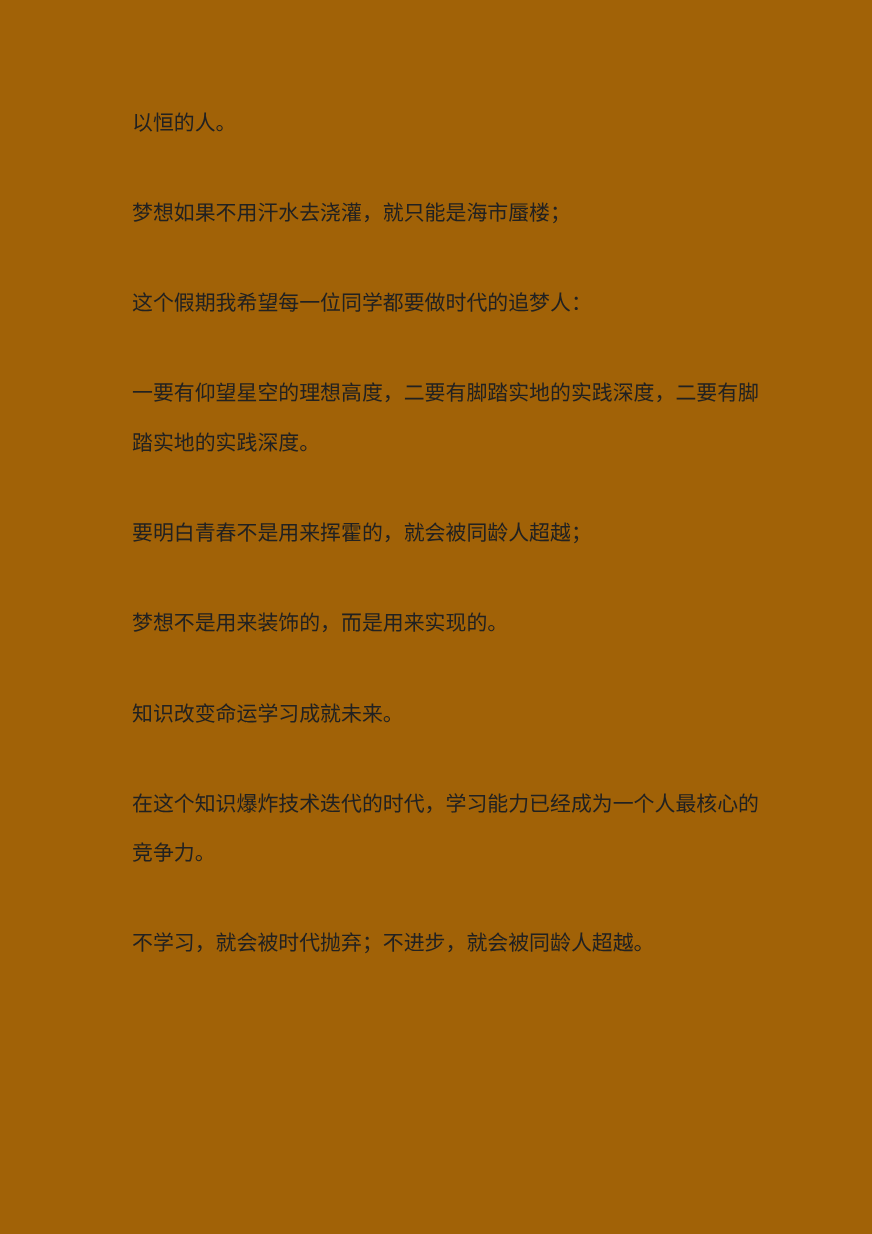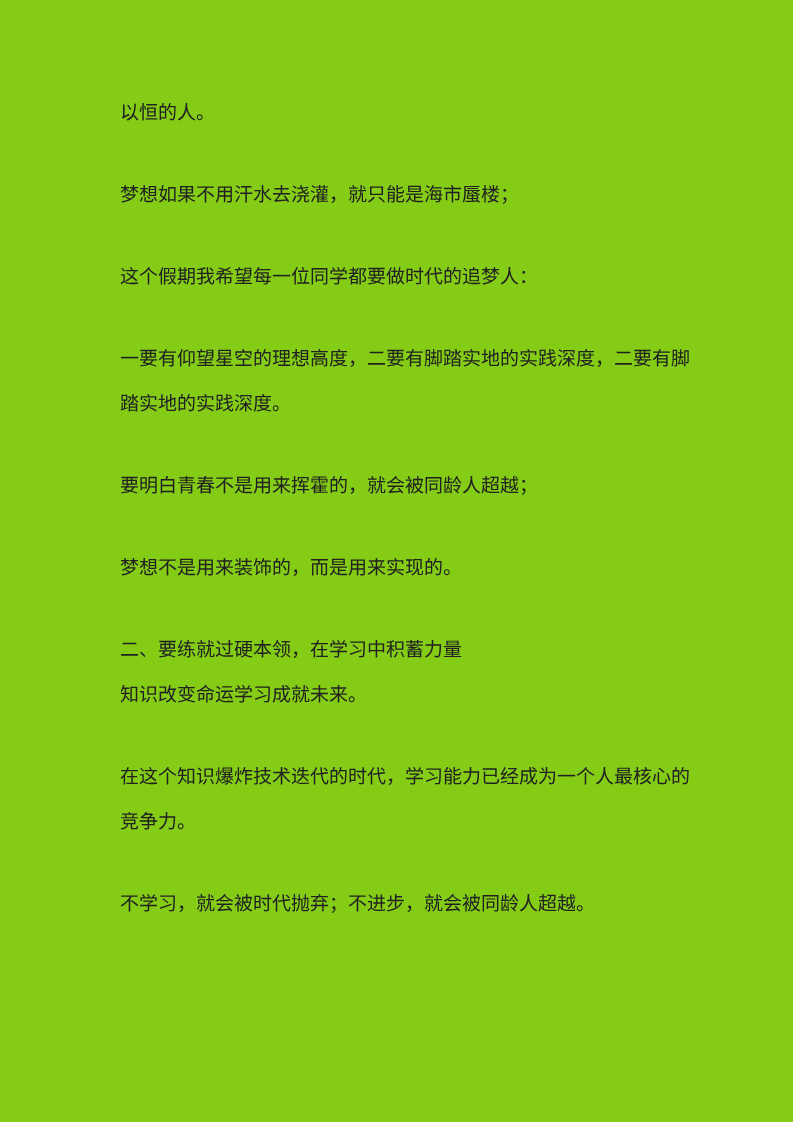--- a/index.html
+++ b/index.html
@@ -4,21 +4,21 @@
 <style>
   html, body {
     margin: 0;
     padding: 0;
     background: #ffffff;
   }
   .page {
     position: relative;
     width: 793px;
     height: 1122px;
-    background: #84cc16;
+    background: #a16207;
     overflow: hidden;
     box-sizing: border-box;
     padding: 90px 98px 0 120px;
     font-family: "Liberation Serif", "DejaVu Serif", serif;
     color: #212121;
   }
   .doc-body {
     width: 575px;
   }
   .doc-body p {
@@ -38,18 +38,17 @@
 <body>
 
 <div class="page">
   <div class="doc-body">
     <p>以恒的人。</p>
     <p>梦想如果不用汗水去浇灌，就只能是海市蜃楼；</p>
     <p>这个假期我希望每一位同学都要做时代的追梦人：</p>
     <p>一要有仰望星空的理想高度，二要有脚踏实地的实践深度，二要有脚踏实地的实践深度。</p>
     <p>要明白青春不是用来挥霍的，就会被同龄人超越；</p>
     <p>梦想不是用来装饰的，而是用来实现的。</p>
-    <p class="tight">二、要练就过硬本领，在学习中积蓄力量</p>
     <p>知识改变命运学习成就未来。</p>
     <p>在这个知识爆炸技术迭代的时代，学习能力已经成为一个人最核心的竞争力。</p>
     <p>不学习，就会被时代抛弃；不进步，就会被同龄人超越。</p>
   </div>
 </div>
 
 </body></html>

